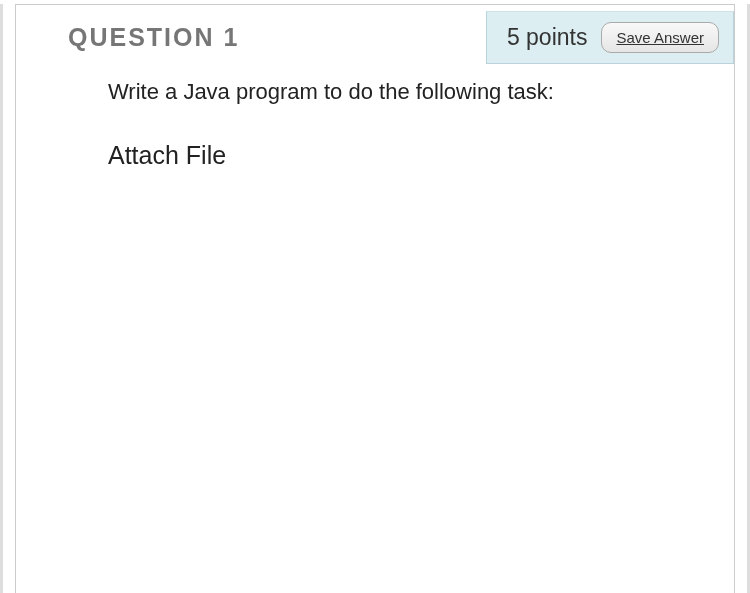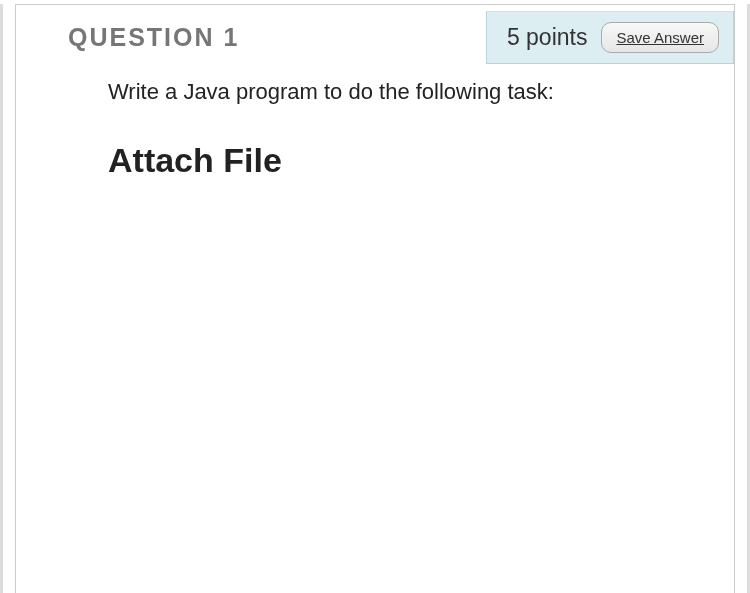--- a/index.html
+++ b/index.html
@@ -75,23 +75,22 @@
       font-size: 22px;
       line-height: 1.3;
       color: #222;
     }
     .body-text p {
       margin-bottom: 14px;
     }
     .attach {
       padding-left: 92px;
       padding-top: 20px;
-      font-size: 34px;
+      font-size: 25px;
       color: #222;
-      font-weight: bold;
     }
   </style>
 </head>
 <body>
 
 <div class="outer">
   <div class="inner">
     <div class="top-divider"></div>
     <div class="header-row">
       <div class="question-label">QUESTION 1</div>

